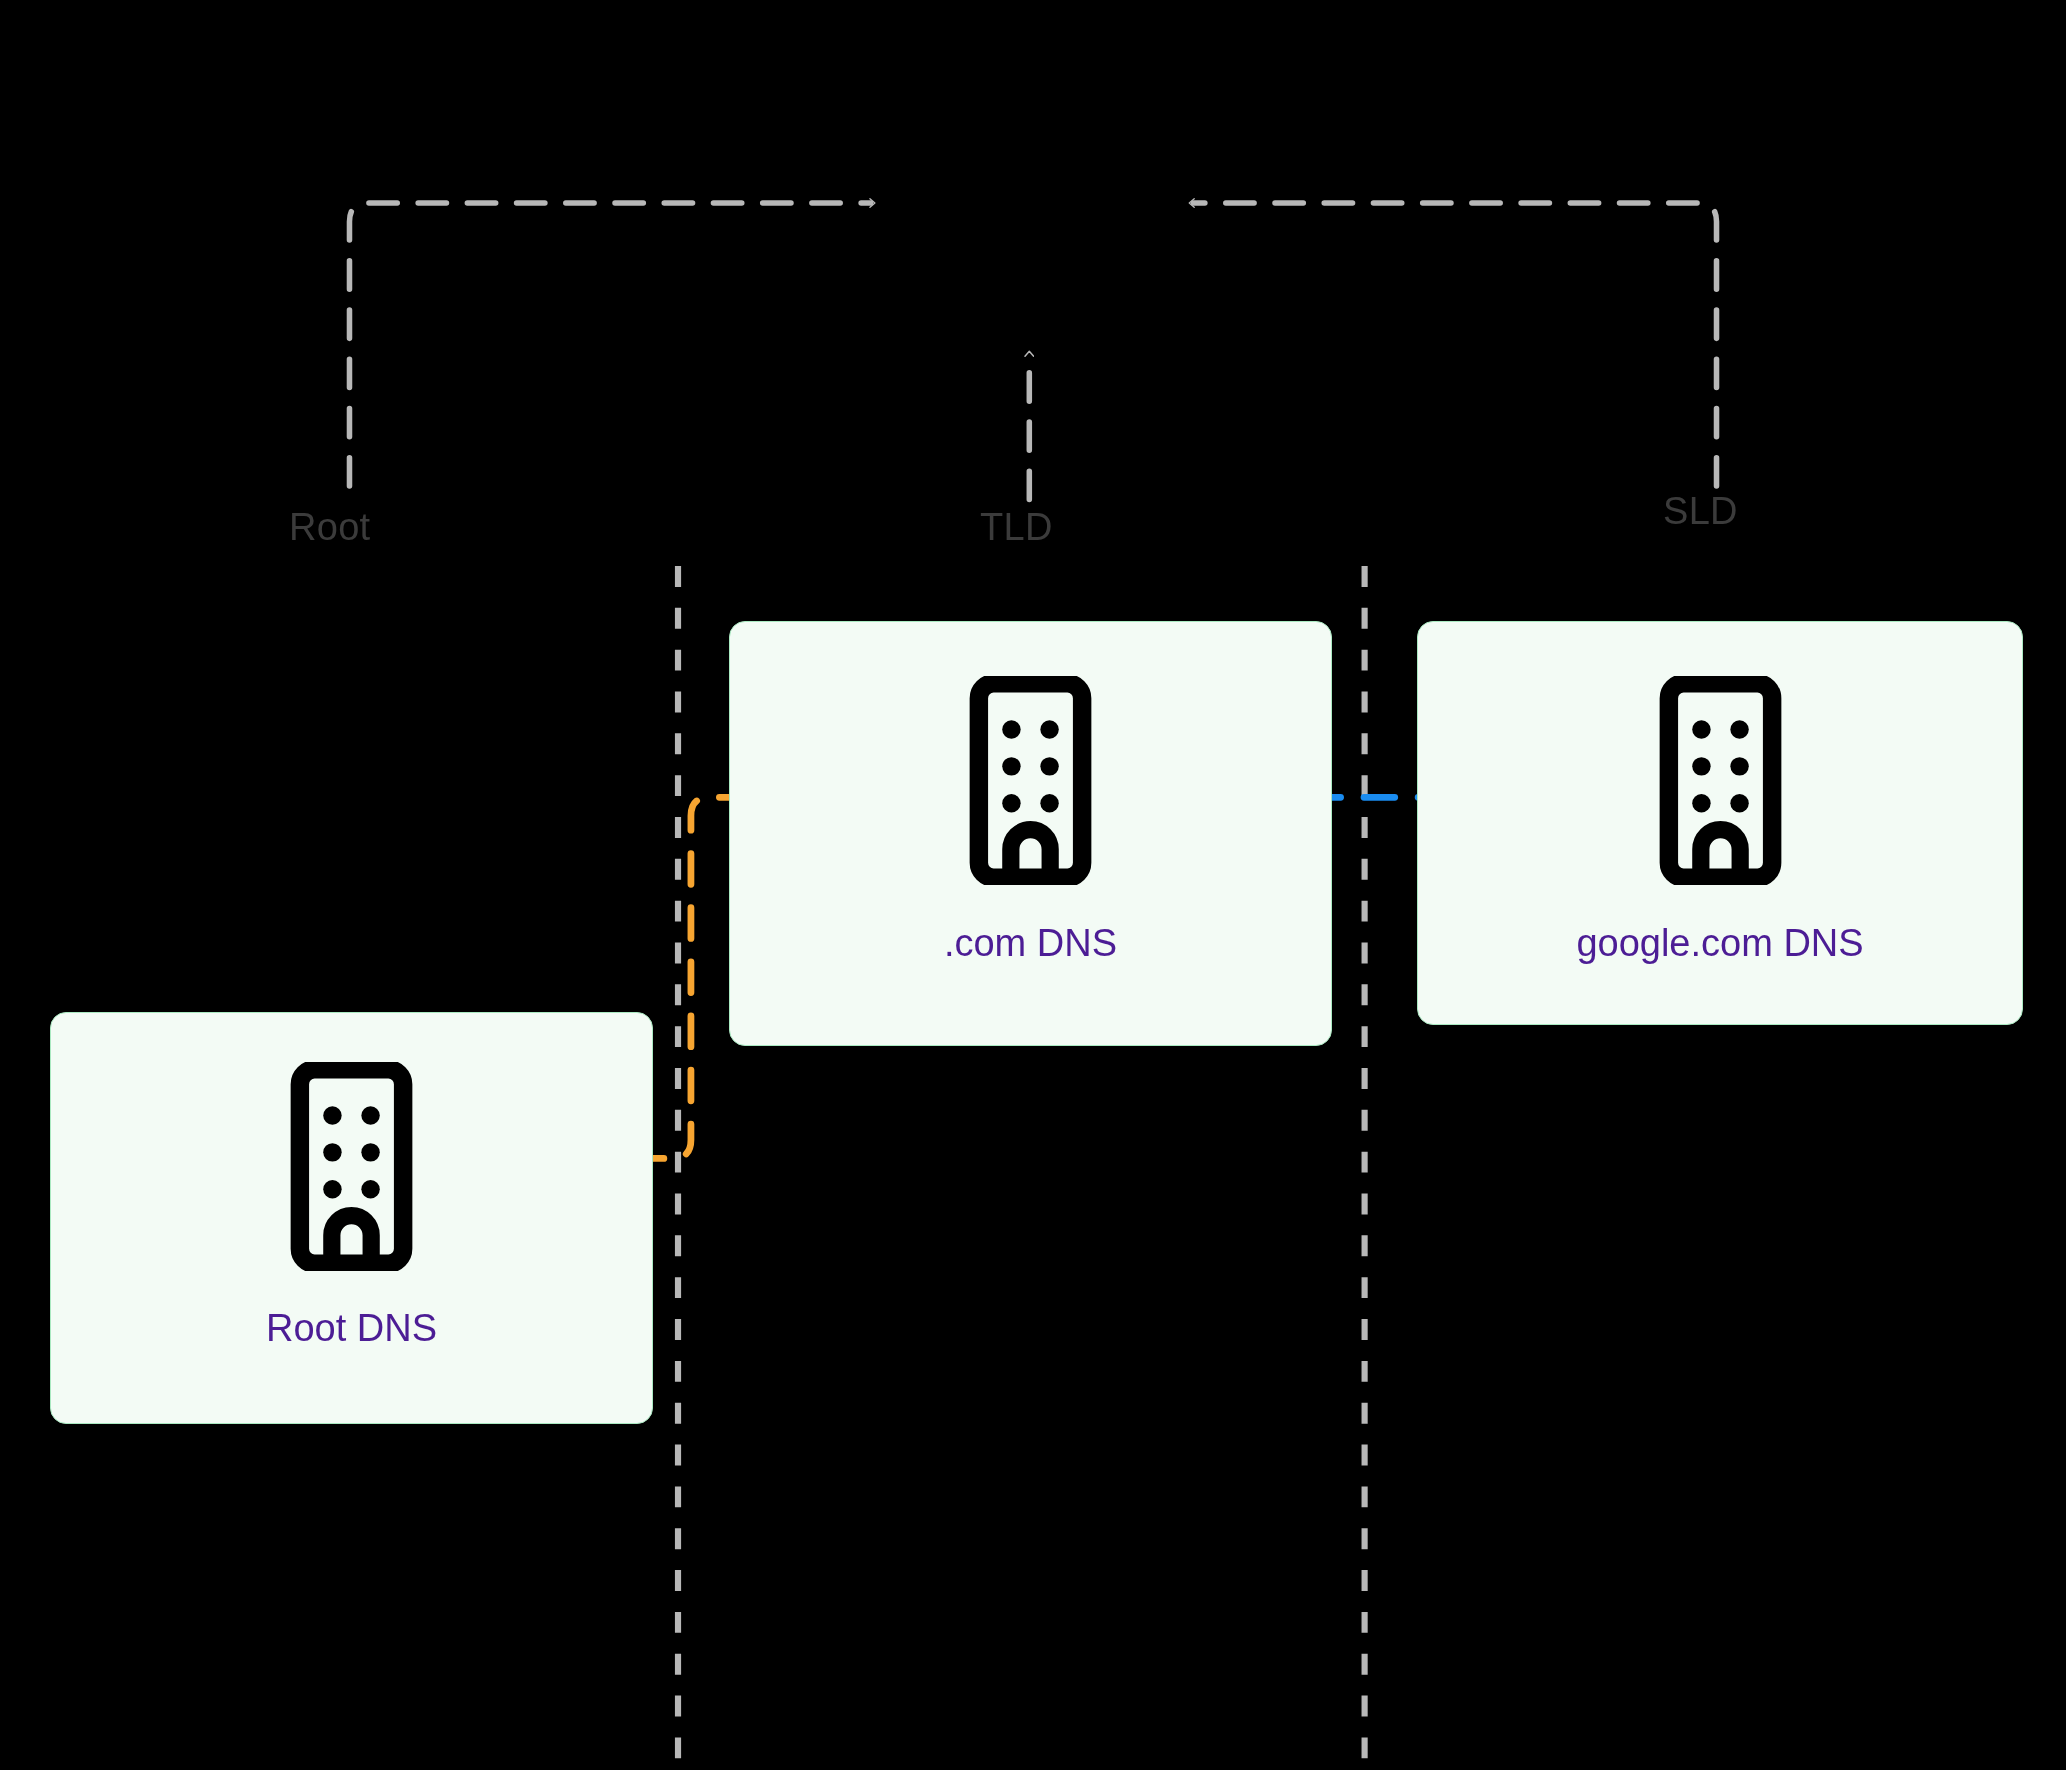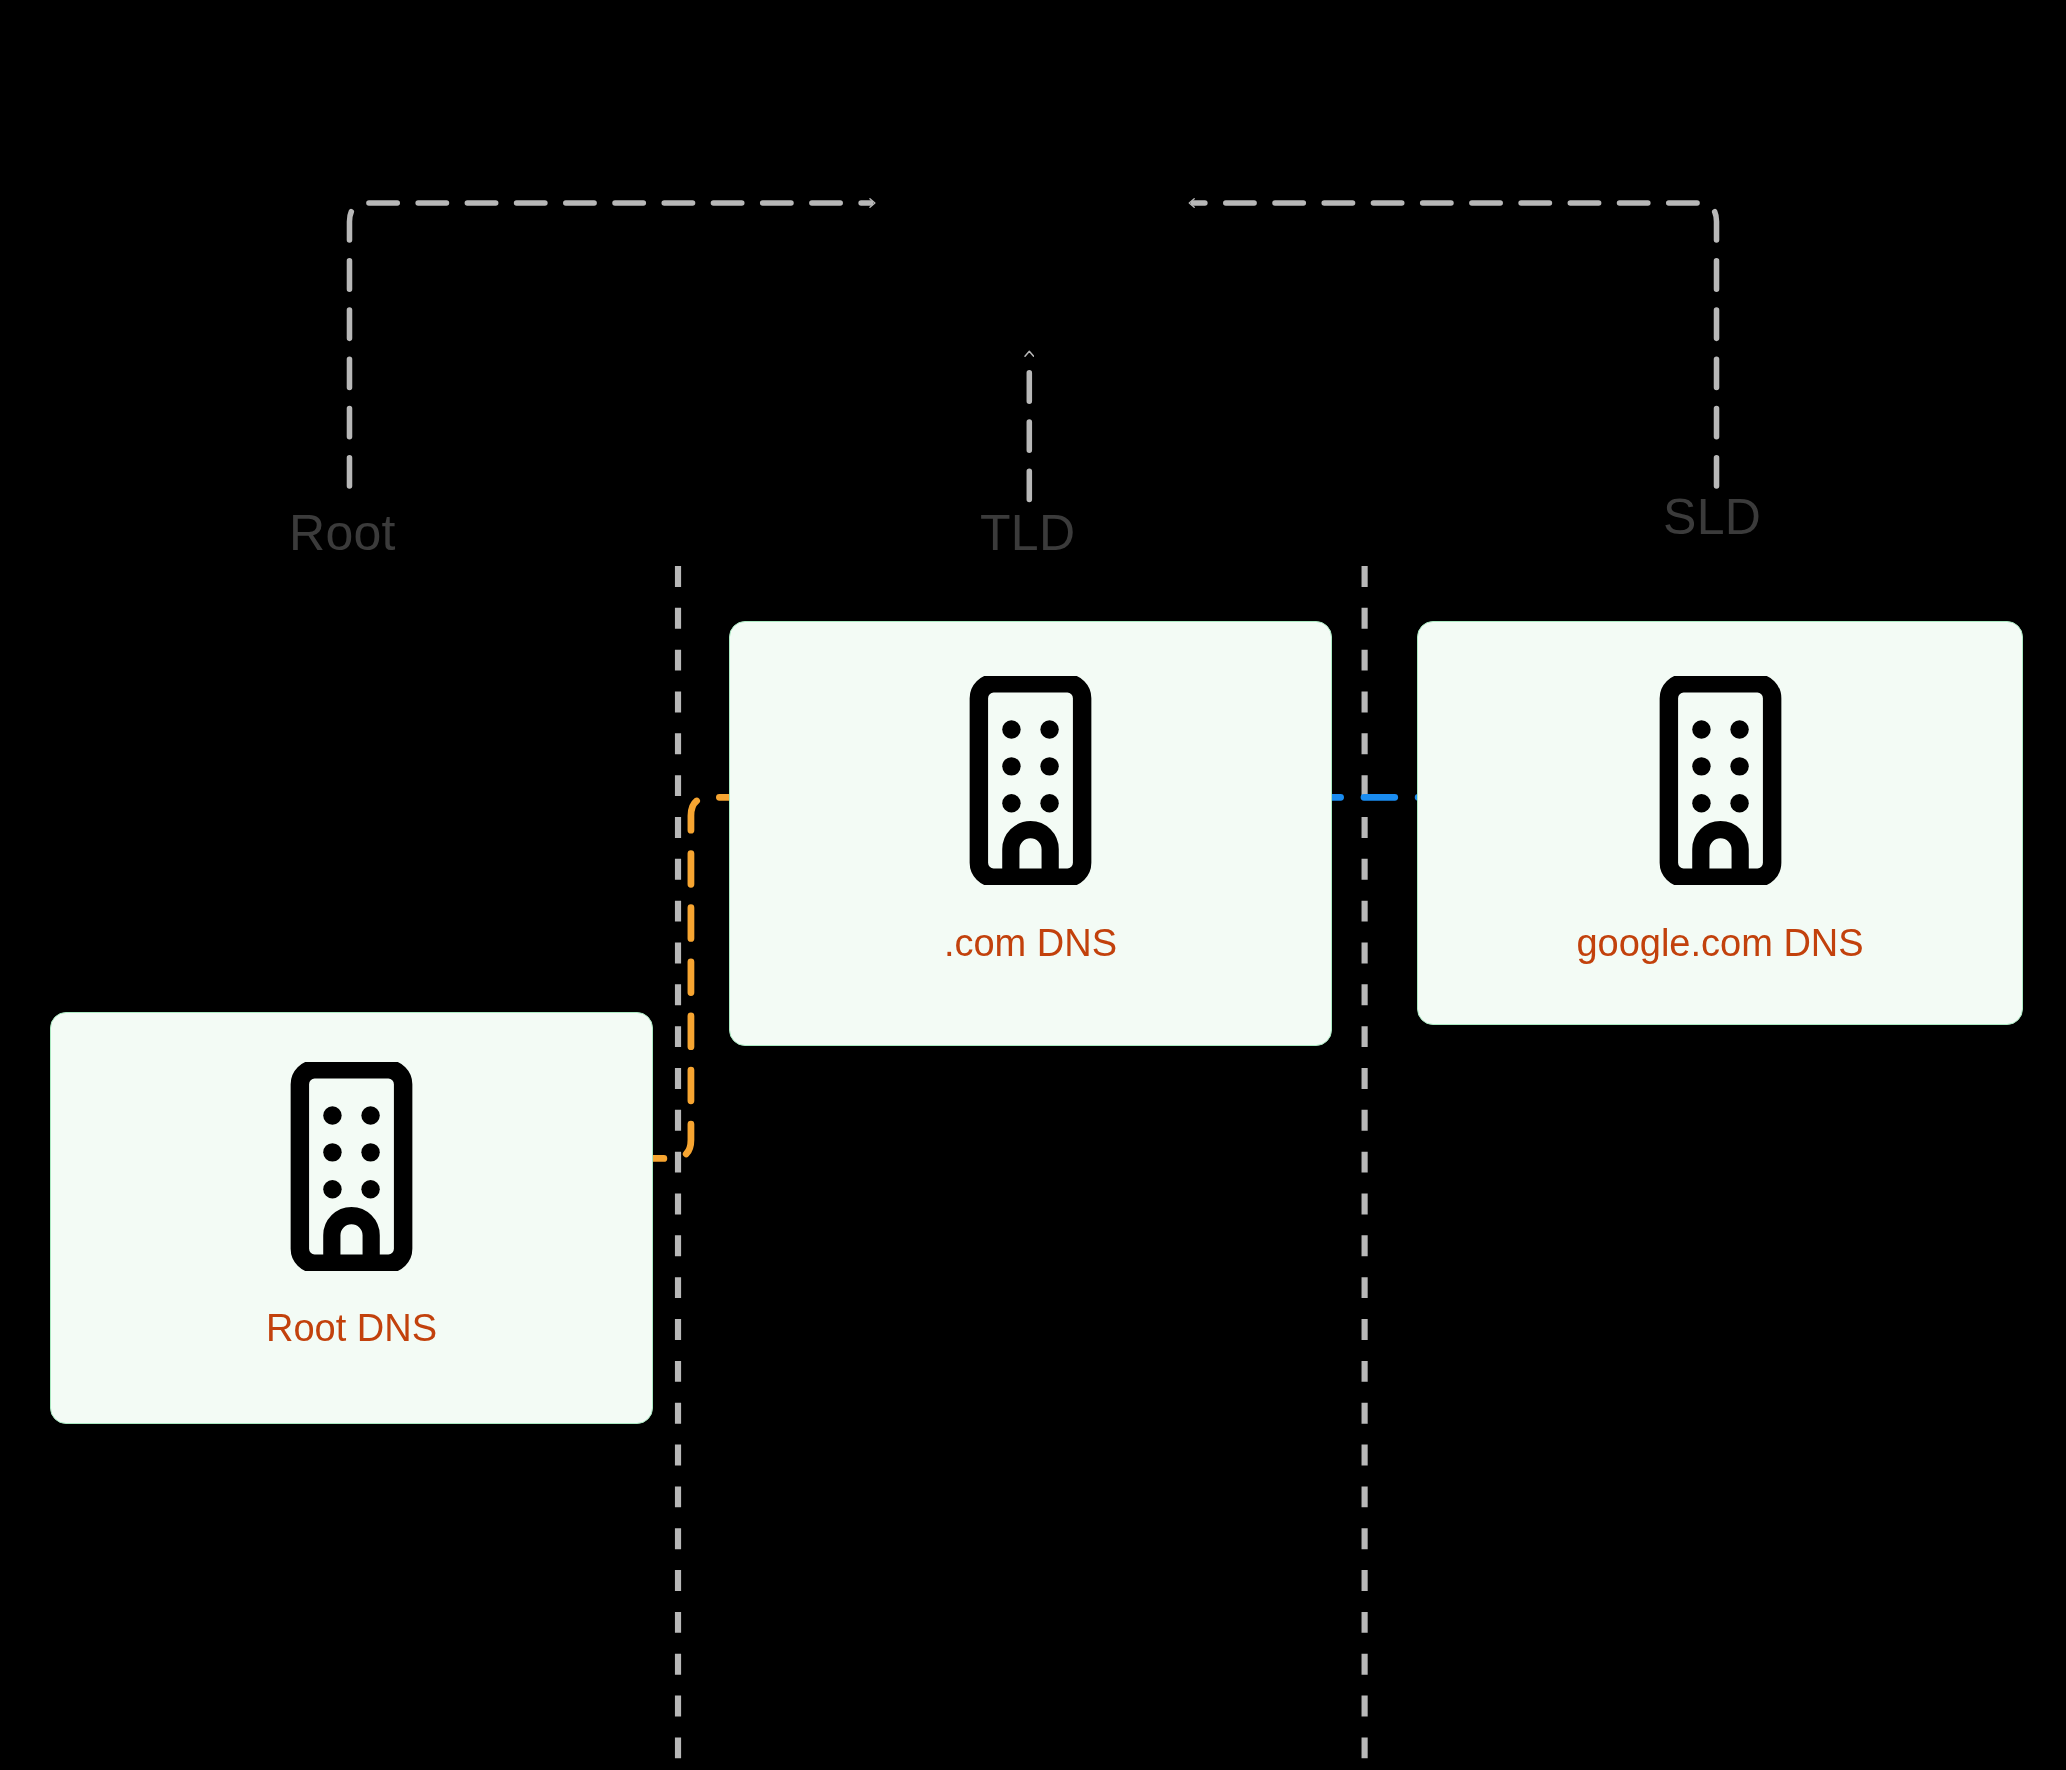--- a/index.html
+++ b/index.html
@@ -9,21 +9,21 @@
     background:#000000;
   }
   #stage{position:absolute;left:0;top:0;width:2066px;height:1770px;}
 
   
   .svg-layer{position:absolute;left:0;top:0;width:2066px;height:1770px;pointer-events:none;}
 
   
   .lane-label{
     position:absolute;
-    font-size:50px;
+    font-size:38px;
     color:#3b3b3b;
     letter-spacing:0.3px;
     white-space:nowrap;
     line-height:1;
   }
 
   
   .card{
     position:absolute;
     background:#f3fbf5;
@@ -31,21 +31,21 @@
     border-radius:16px;
     box-sizing:border-box;
     display:flex;
     flex-direction:column;
     align-items:center;
     justify-content:flex-start;
   }
   .card .bldg{display:block;}
   .card-label{
     font-size:38px;
-    color:#c2410c;
+    color:#4c1d95;
     white-space:nowrap;
     line-height:1;
   }
 
   
   #card-com{ left:729px; top:621px; width:603px; height:425px; }
   #card-com .bldg{ margin-top:54px; }
   #card-com .card-label{ margin-top:39px; }
 
   #card-google{ left:1417px; top:621px; width:606px; height:404px; }

